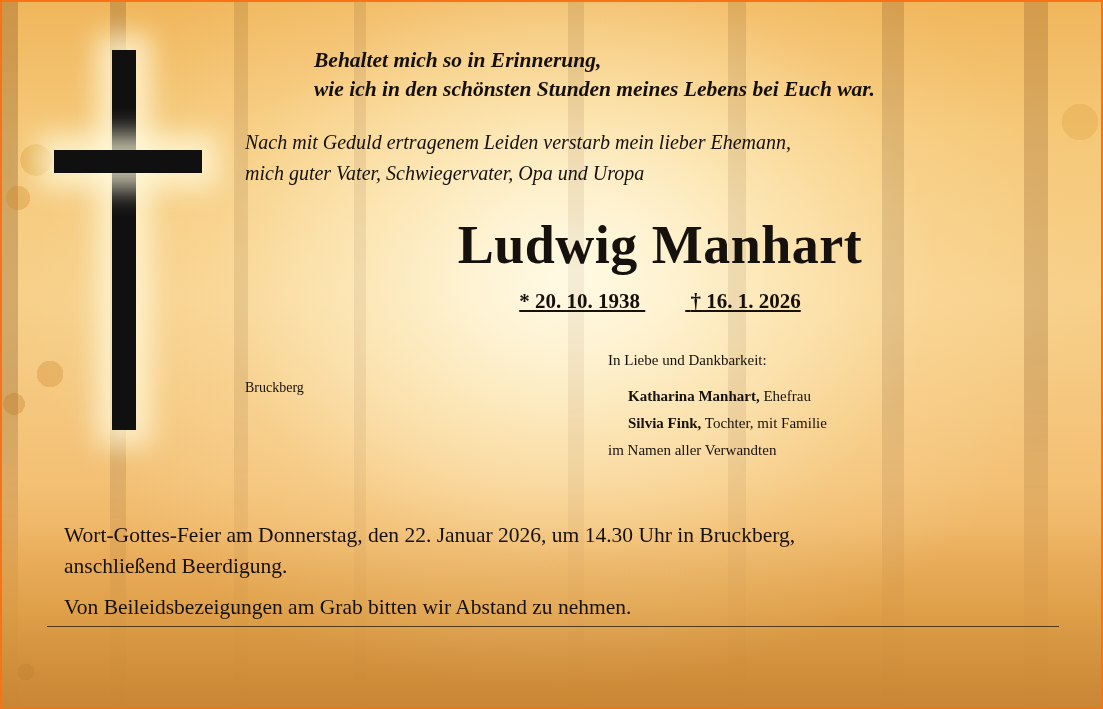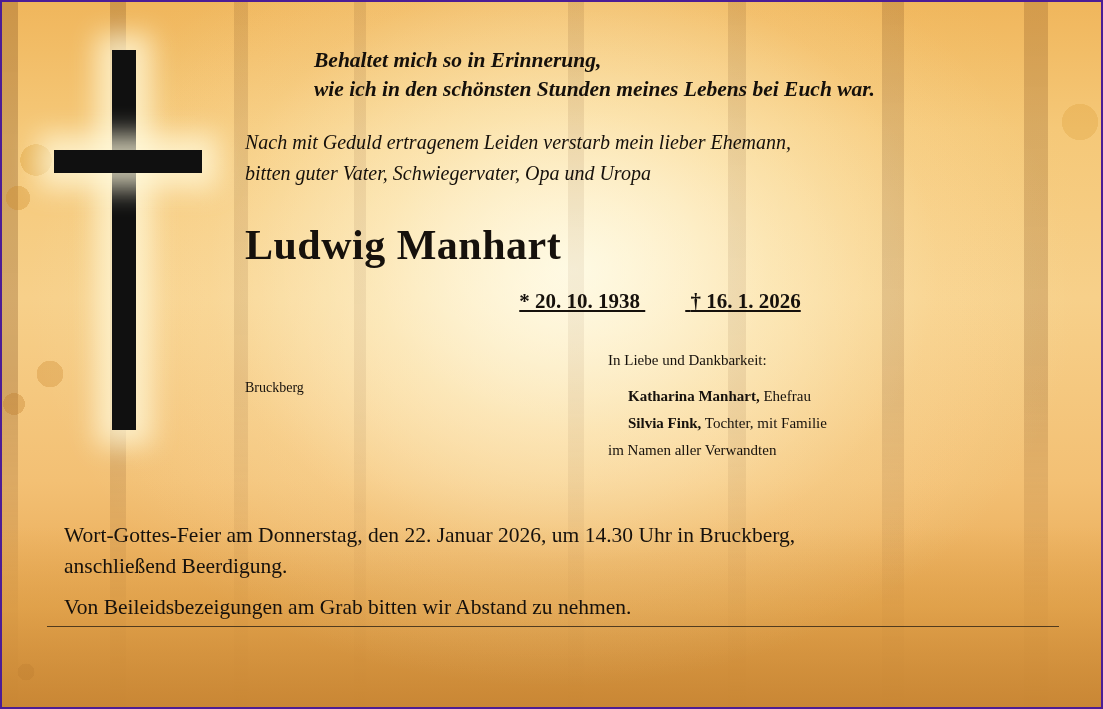--- a/index.html
+++ b/index.html
@@ -9,21 +9,21 @@
   }
   body {
     font-family: "Liberation Serif", serif;
   }
   .card {
     position: relative;
     width: 1103px;
     height: 709px;
     overflow: hidden;
     box-sizing: border-box;
-    border: 2px solid #4c1d95;
+    border: 2px solid #f97316;
     background: #eab308;
   }
   
   .bg {
     position: absolute;
     inset: 0;
     background:
       
       radial-gradient(ellipse 520px 420px at 52% 38%, rgba(255,250,225,0.95) 0%, rgba(255,236,185,0.55) 38%, rgba(255,214,140,0.12) 70%, rgba(255,214,140,0) 100%),
       
@@ -121,23 +121,23 @@
     font-size: 20px;
     line-height: 31px;
     color: #15100b;
     font-style: italic;
   }
   .name {
     position: absolute;
     left: 243px;
     top: 212px;
     width: 830px;
-    text-align: left;
-    font-weight: bold;
-    font-size: 42px;
+    text-align: center;
+    font-weight: bold;
+    font-size: 54px;
     line-height: 62px;
     letter-spacing: 0.5px;
   }
   .dates {
     position: absolute;
     left: 243px;
     top: 287px;
     width: 830px;
     text-align: center;
     font-weight: bold;
@@ -219,21 +219,21 @@
       <div class="h"></div>
     </div>
 
     <div class="motto">
       <div>Behaltet mich so in Erinnerung,</div>
       <div>wie ich in den schönsten Stunden meines Lebens bei Euch war.</div>
     </div>
 
     <div class="intro">
       <div>Nach mit Geduld ertragenem Leiden verstarb mein lieber Ehemann,</div>
-      <div>bitten guter Vater, Schwiegervater, Opa und Uropa</div>
+      <div>mich guter Vater, Schwiegervater, Opa und Uropa</div>
     </div>
 
     <div class="name">Ludwig Manhart</div>
 
     <div class="dates">
       <span>* 20. 10. 1938</span>
       <span class="sep"></span>
       <span>† 16. 1. 2026</span>
     </div>
 

